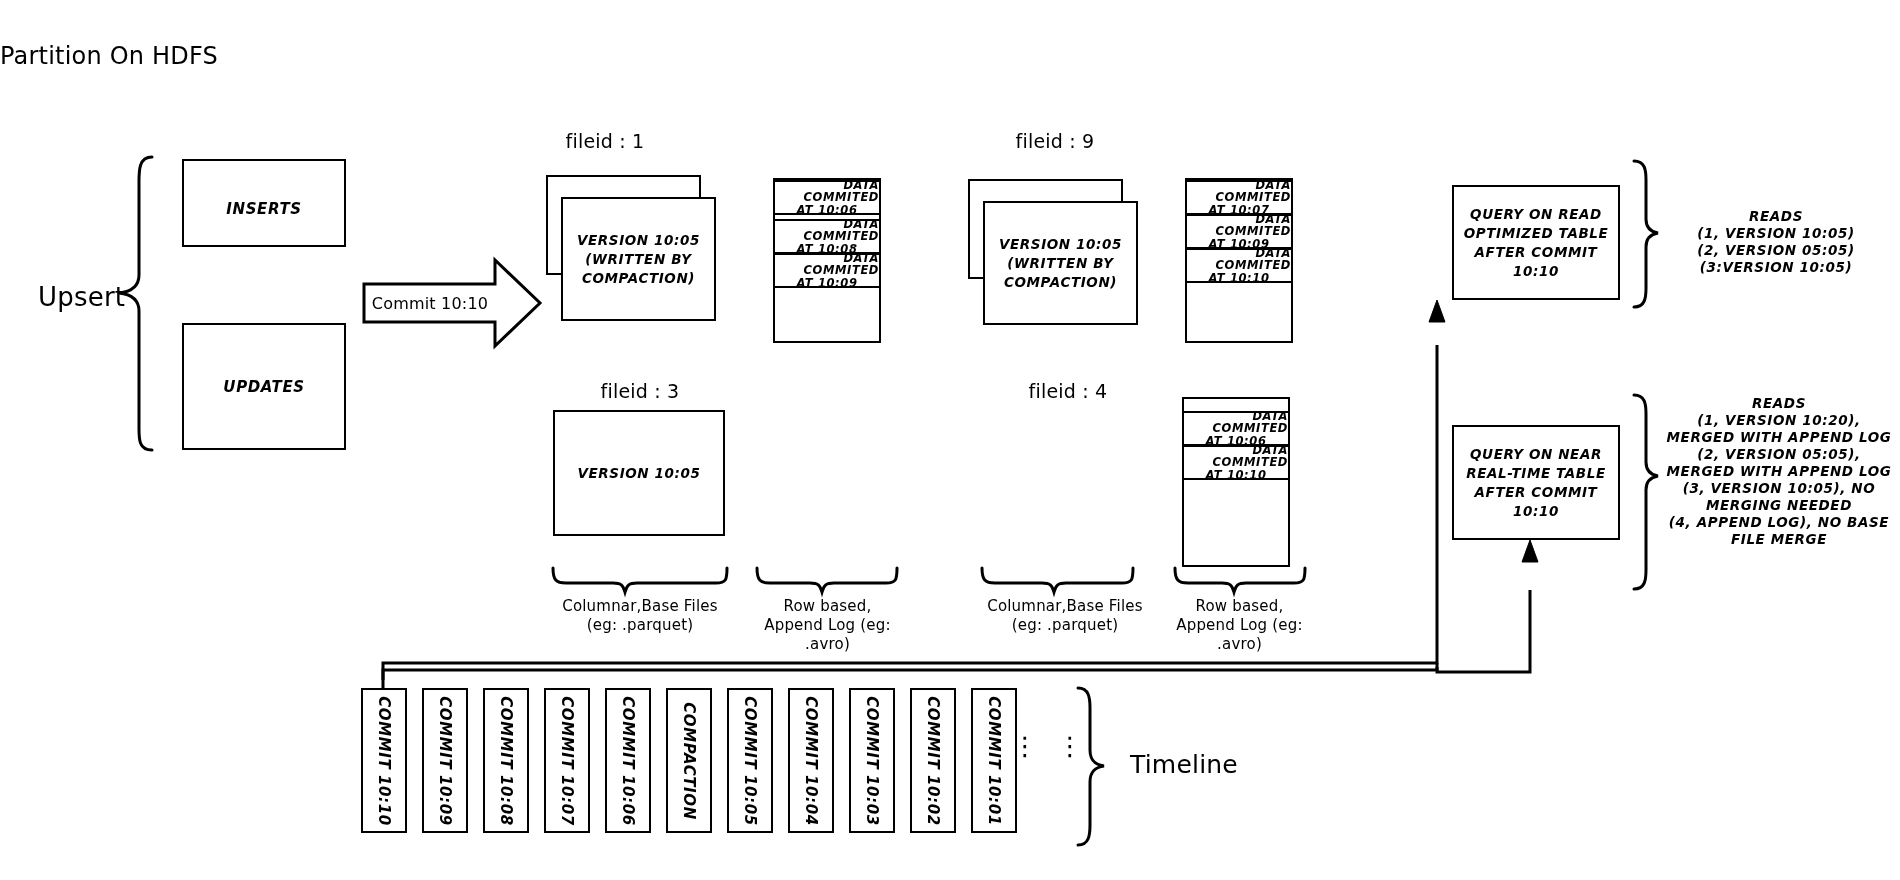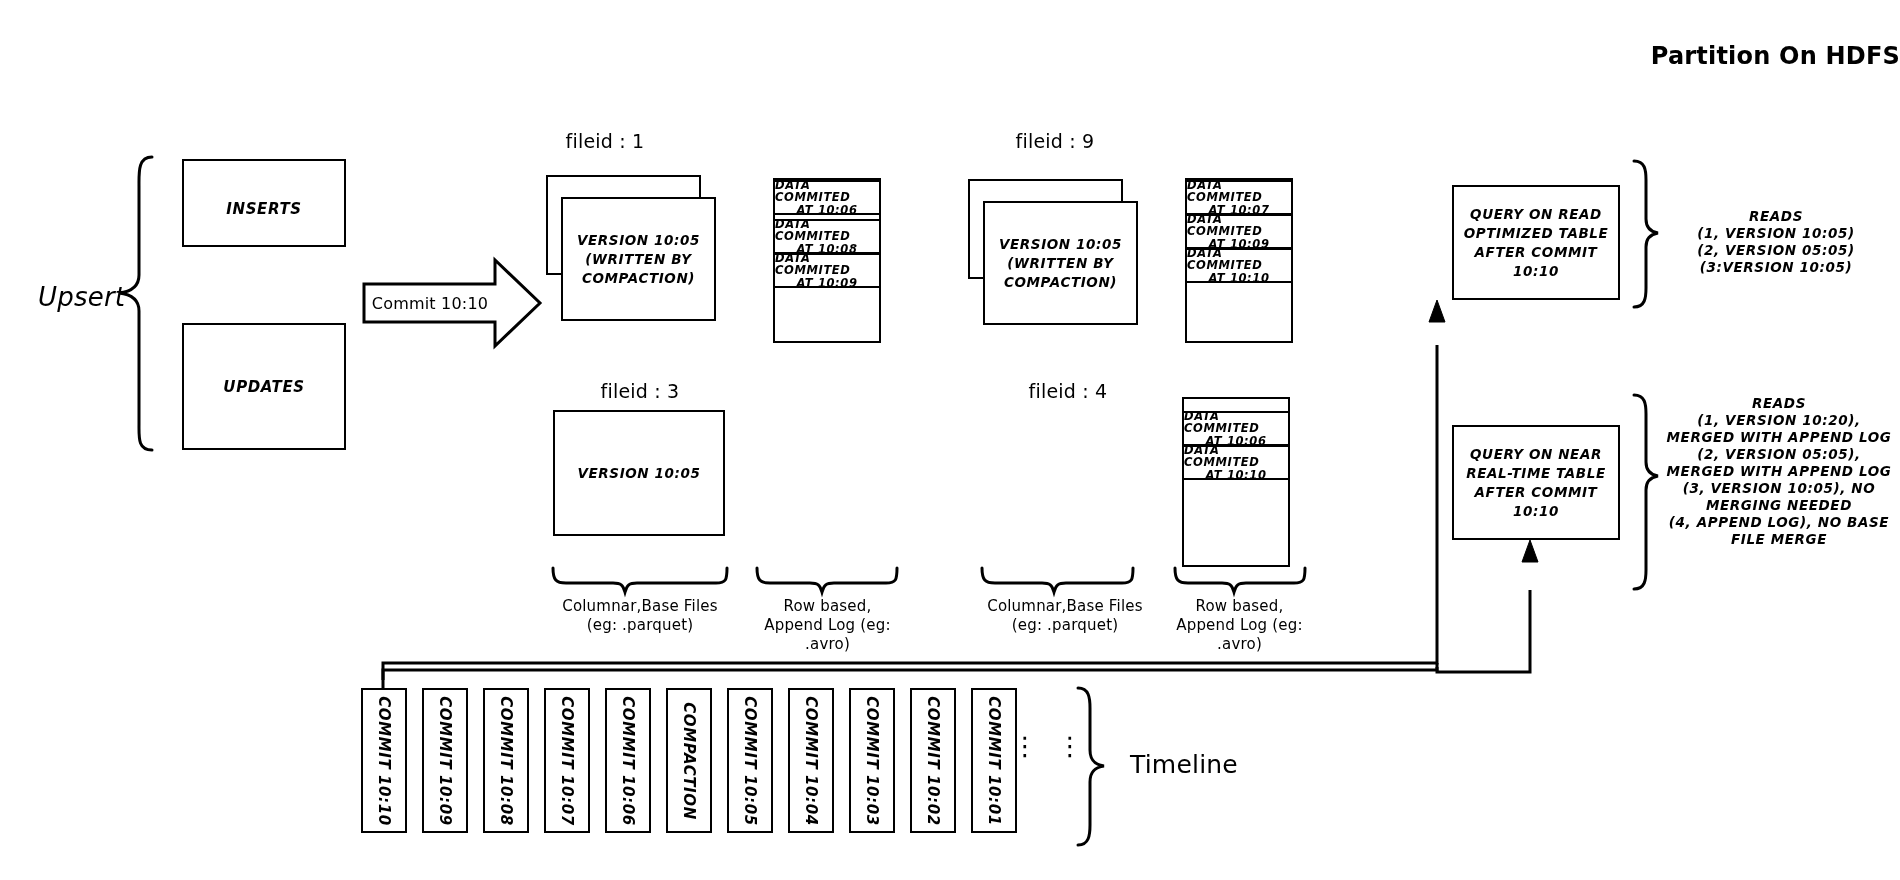--- a/index.html
+++ b/index.html
@@ -8,26 +8,26 @@
   .abs{position:absolute;}
   
   .box{position:absolute;border:2.5px solid #000;background:#fff;box-sizing:border-box;}
   .boxtext{position:absolute;display:flex;align-items:center;justify-content:center;
            text-align:center;box-sizing:border-box;}
   
   .hand{font-family:"DejaVu Sans", sans-serif;font-weight:700;font-style:italic;
         letter-spacing:.6px;}
   .plain{font-family:"DejaVu Sans", sans-serif;font-weight:400;letter-spacing:.2px;}
   
-  #title{left:0;top:42px;width:1900px;text-align:right;font-size:24px;font-weight:bold;}
-  
-  #upsert-label{left:38px;top:282px;font-size:26px;font-style:italic;}
+  #title{left:0;top:42px;width:1900px;text-align:left;font-size:24px;}
+  
+  #upsert-label{left:38px;top:282px;font-size:26px;}
   
   .logrow{position:absolute;border:2.5px solid #000;background:#fff;box-sizing:border-box;
-          display:flex;align-items:center;justify-content:center;text-align:left;
+          display:flex;align-items:center;justify-content:center;text-align:right;
           font-size:11.5px;line-height:12.5px;}
   
   .tbox{position:absolute;border:2.5px solid #000;background:#fff;box-sizing:border-box;}
   .tlabel{position:absolute;left:50%;top:50%;transform:translate(-50%,-50%) rotate(90deg);
           white-space:nowrap;font-size:15px;}
   .dots{position:absolute;font-size:26px;line-height:8px;text-align:center;}
   
   .reads{position:absolute;text-align:center;font-size:13.5px;line-height:17px;}
   
   .caption{position:absolute;text-align:center;font-size:15px;line-height:19px;}

